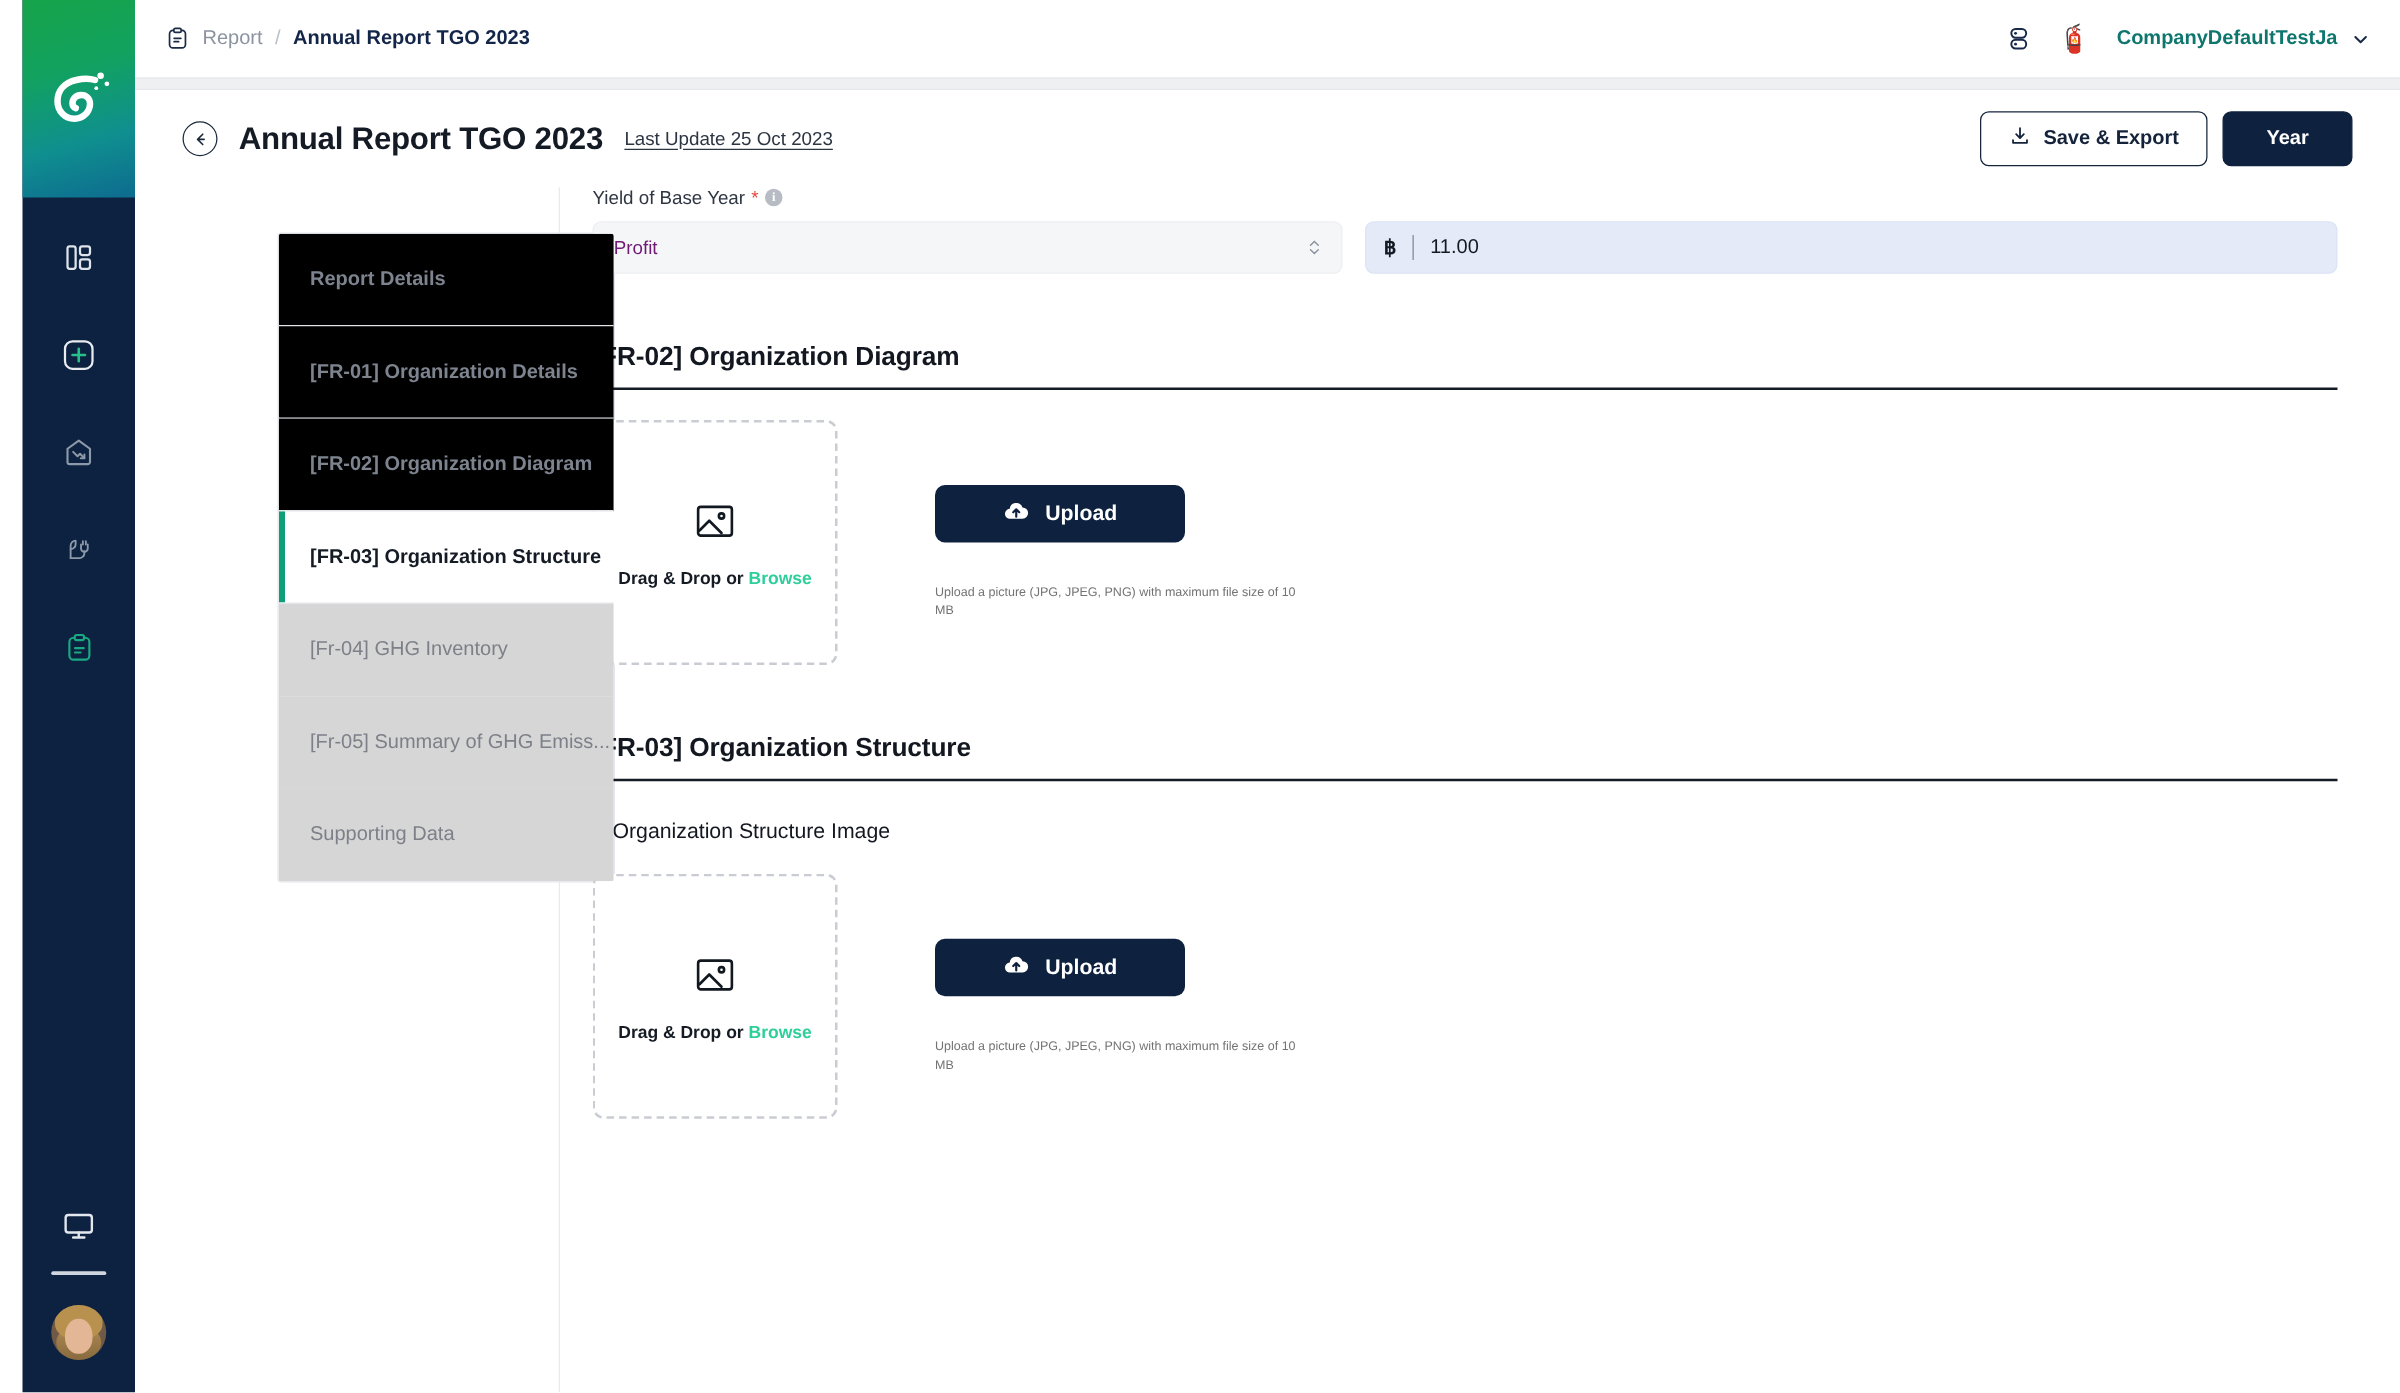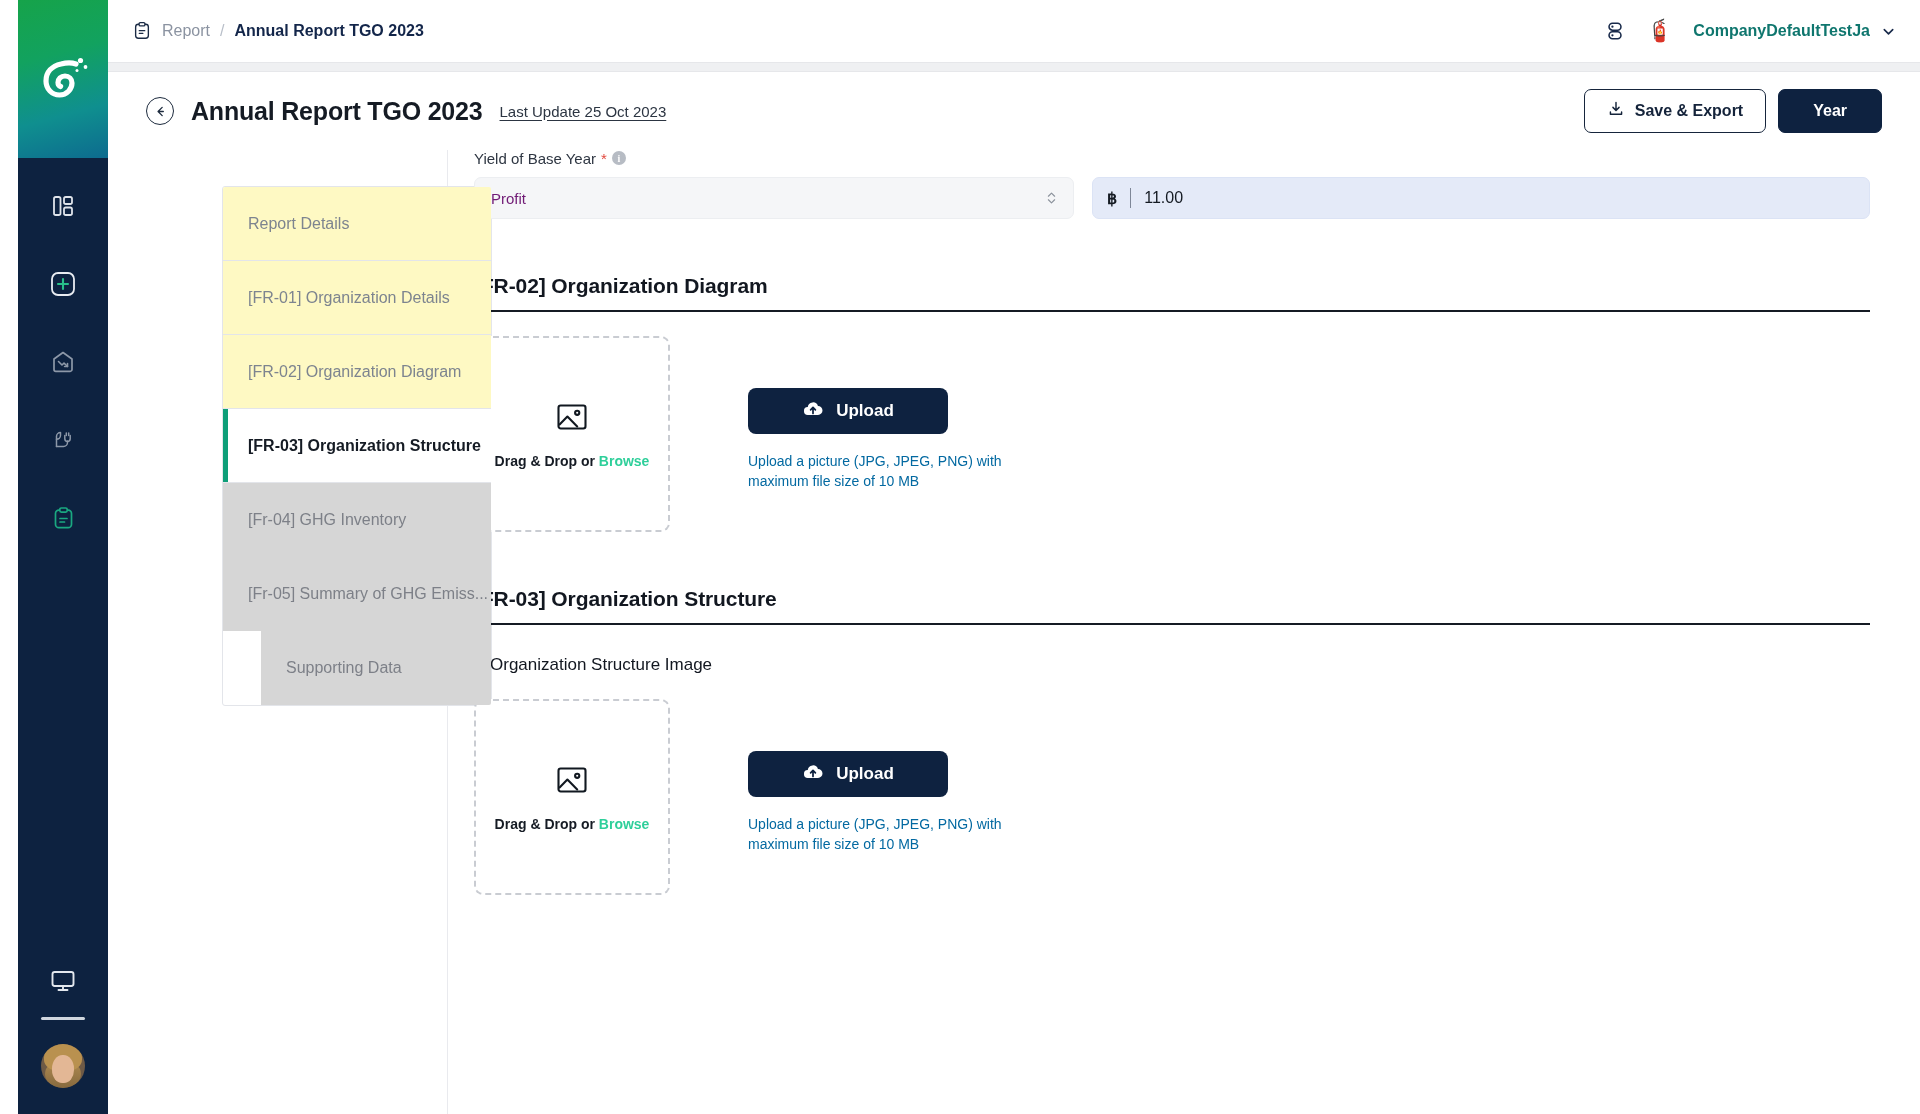--- a/index.html
+++ b/index.html
@@ -250,24 +250,25 @@
     display: flex;
     align-items: center;
     padding-left: 25px;
     font-size: 16px;
     cursor: pointer;
     border-bottom: 1px solid #e3e5ea;
     position: relative;
     white-space: nowrap;
     overflow: hidden;
   }
-  .nav-item:last-child { border-bottom: none; margin-left: 38px; }
+  .nav-item:last-child { border-bottom: none; }
   .nav-item.state-done {
-    background: #fef9c3;
+    background: #000000;
     color: #7d848f;
+    font-weight: bold;
   }
   .nav-item.state-active {
     background: #ffffff;
     color: #151b24;
     font-weight: 700;
   }
   .nav-item.state-active::before {
     content: "";
     position: absolute;
     left: 0; top: 0; bottom: 0;
@@ -404,24 +405,24 @@
     border-radius: 8px;
     font-size: 17px;
     font-weight: 700;
     display:inline-flex;
     align-items:center;
     justify-content:center;
     gap: 12px;
     cursor: pointer;
   }
   .upload-hint {
-    margin-top: 18px;
-    font-size: 14px;
+    margin-top: 34px;
+    font-size: 10px;
     line-height: 1.42;
-    color: #0369a1;
+    color: #737373;
     max-width: 300px;
   }
 </style>
 </head>
 <body>
 
 <div id="app">
 
   <div class="rail">
 

